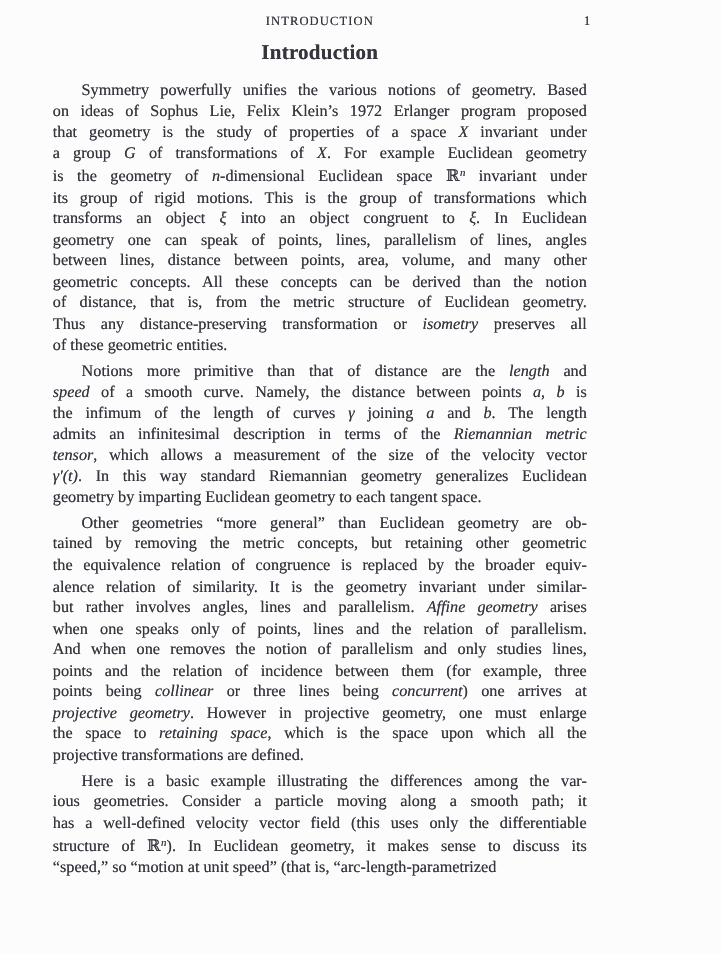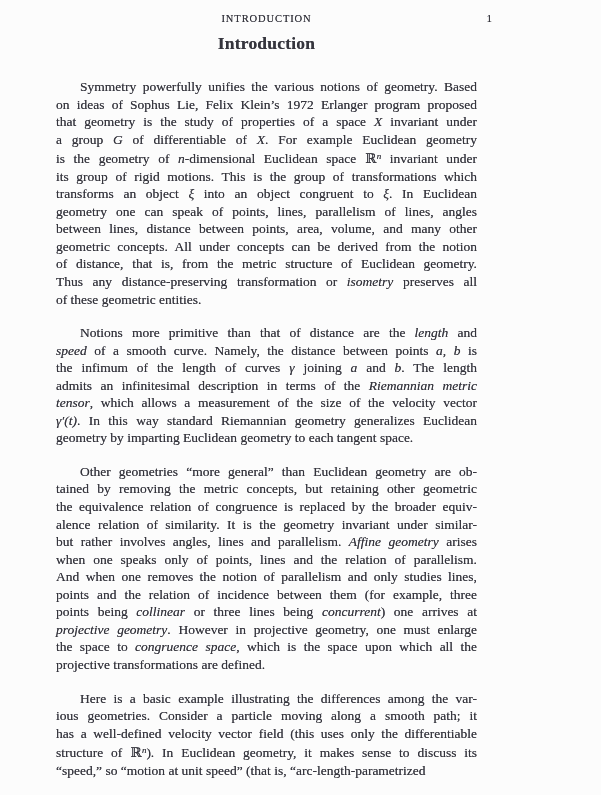--- a/index.html
+++ b/index.html
@@ -27,21 +27,21 @@
   }
   .chapter-title {
     position: absolute; left: 40px; top: 32px; width: 453px; margin: 0;
     text-align: center; font-size: 17.5px; font-weight: bold; line-height: 22px;
     letter-spacing: 0.2px;
   }
   .body-text {
     position: absolute; left: 40px; top: 62px; width: 453px;
     font-size: 13.5px; line-height: 17.55px;
   }
-  .para { margin: 16px; }
+  .para { margin: 4px; }
   .line {
     text-align: justify;
     text-align-last: justify;
     white-space: normal;
   }
   .line.lastline { text-align-last: left; }
   .line.first { text-indent: 24px; }
   .seg-i { font-style: italic; }
   .seg-m { font-style: italic; }
   .seg-sup {
@@ -56,27 +56,27 @@
     <span class="running-title">INTRODUCTION</span>
     <span class="page-number">1</span>
   </div>
   <h1 class="chapter-title">Introduction</h1>
   <div class="body-text">
     <div id="paragraphs">
         <div class="para">
           <div class="line first"><span>Symmetry powerfully unifies the various notions of geometry. Based</span></div>
           <div class="line"><span>on ideas of Sophus Lie, Felix Klein’s 1972 Erlanger program proposed</span></div>
           <div class="line"><span>that geometry is the study of properties of a space </span><span class="seg-m">X</span><span> invariant under</span></div>
-          <div class="line"><span>a group </span><span class="seg-m">G</span><span> of differentiable of </span><span class="seg-m">X</span><span>. For example Euclidean geometry</span></div>
+          <div class="line"><span>a group </span><span class="seg-m">G</span><span> of transformations of </span><span class="seg-m">X</span><span>. For example Euclidean geometry</span></div>
           <div class="line"><span>is the geometry of </span><span class="seg-m">n</span><span>-dimensional Euclidean space ℝ</span><span class="seg-sup">n</span><span> invariant under</span></div>
           <div class="line"><span>its group of rigid motions. This is the group of transformations which</span></div>
           <div class="line"><span>transforms an object </span><span class="seg-m">ξ</span><span> into an object congruent to </span><span class="seg-m">ξ</span><span>. In Euclidean</span></div>
           <div class="line"><span>geometry one can speak of points, lines, parallelism of lines, angles</span></div>
           <div class="line"><span>between lines, distance between points, area, volume, and many other</span></div>
-          <div class="line"><span>geometric concepts. All under concepts can be derived from the notion</span></div>
+          <div class="line"><span>geometric concepts. All these concepts can be derived than the notion</span></div>
           <div class="line"><span>of distance, that is, from the metric structure of Euclidean geometry.</span></div>
           <div class="line"><span>Thus any distance-preserving transformation or </span><span class="seg-i">isometry</span><span> preserves all</span></div>
           <div class="line lastline"><span>of these geometric entities.</span></div>
         </div>
         <div class="para">
           <div class="line first"><span>Notions more primitive than that of distance are the </span><span class="seg-i">length</span><span> and</span></div>
           <div class="line"><span class="seg-i">speed</span><span> of a smooth curve. Namely, the distance between points </span><span class="seg-m">a, b</span><span> is</span></div>
           <div class="line"><span>the infimum of the length of curves </span><span class="seg-m">γ</span><span> joining </span><span class="seg-m">a</span><span> and </span><span class="seg-m">b</span><span>. The length</span></div>
           <div class="line"><span>admits an infinitesimal description in terms of the </span><span class="seg-i">Riemannian metric</span></div>
           <div class="line"><span class="seg-i">tensor</span><span>, which allows a measurement of the size of the velocity vector</span></div>
@@ -87,21 +87,21 @@
           <div class="line first"><span>Other geometries “more general” than Euclidean geometry are ob-</span></div>
           <div class="line"><span>tained by removing the metric concepts, but retaining other geometric</span></div>
           <div class="line"><span>the equivalence relation of congruence is replaced by the broader equiv-</span></div>
           <div class="line"><span>alence relation of similarity. It is the geometry invariant under similar-</span></div>
           <div class="line"><span>but rather involves angles, lines and parallelism. </span><span class="seg-i">Affine geometry</span><span> arises</span></div>
           <div class="line"><span>when one speaks only of points, lines and the relation of parallelism.</span></div>
           <div class="line"><span>And when one removes the notion of parallelism and only studies lines,</span></div>
           <div class="line"><span>points and the relation of incidence between them (for example, three</span></div>
           <div class="line"><span>points being </span><span class="seg-i">collinear</span><span> or three lines being </span><span class="seg-i">concurrent</span><span>) one arrives at</span></div>
           <div class="line"><span class="seg-i">projective geometry</span><span>. However in projective geometry, one must enlarge</span></div>
-          <div class="line"><span>the space to </span><span class="seg-i">congruence space</span><span>, which is the space upon which all the</span></div>
+          <div class="line"><span>the space to </span><span class="seg-i">retaining space</span><span>, which is the space upon which all the</span></div>
           <div class="line lastline"><span>projective transformations are defined.</span></div>
         </div>
         <div class="para">
           <div class="line first"><span>Here is a basic example illustrating the differences among the var-</span></div>
           <div class="line"><span>ious geometries. Consider a particle moving along a smooth path; it</span></div>
           <div class="line"><span>has a well-defined velocity vector field (this uses only the differentiable</span></div>
           <div class="line"><span>structure of ℝ</span><span class="seg-sup">n</span><span>). In Euclidean geometry, it makes sense to discuss its</span></div>
           <div class="line lastline"><span>“speed,” so “motion at unit speed” (that is, “arc-length-parametrized</span></div>
         </div>
       </div>

